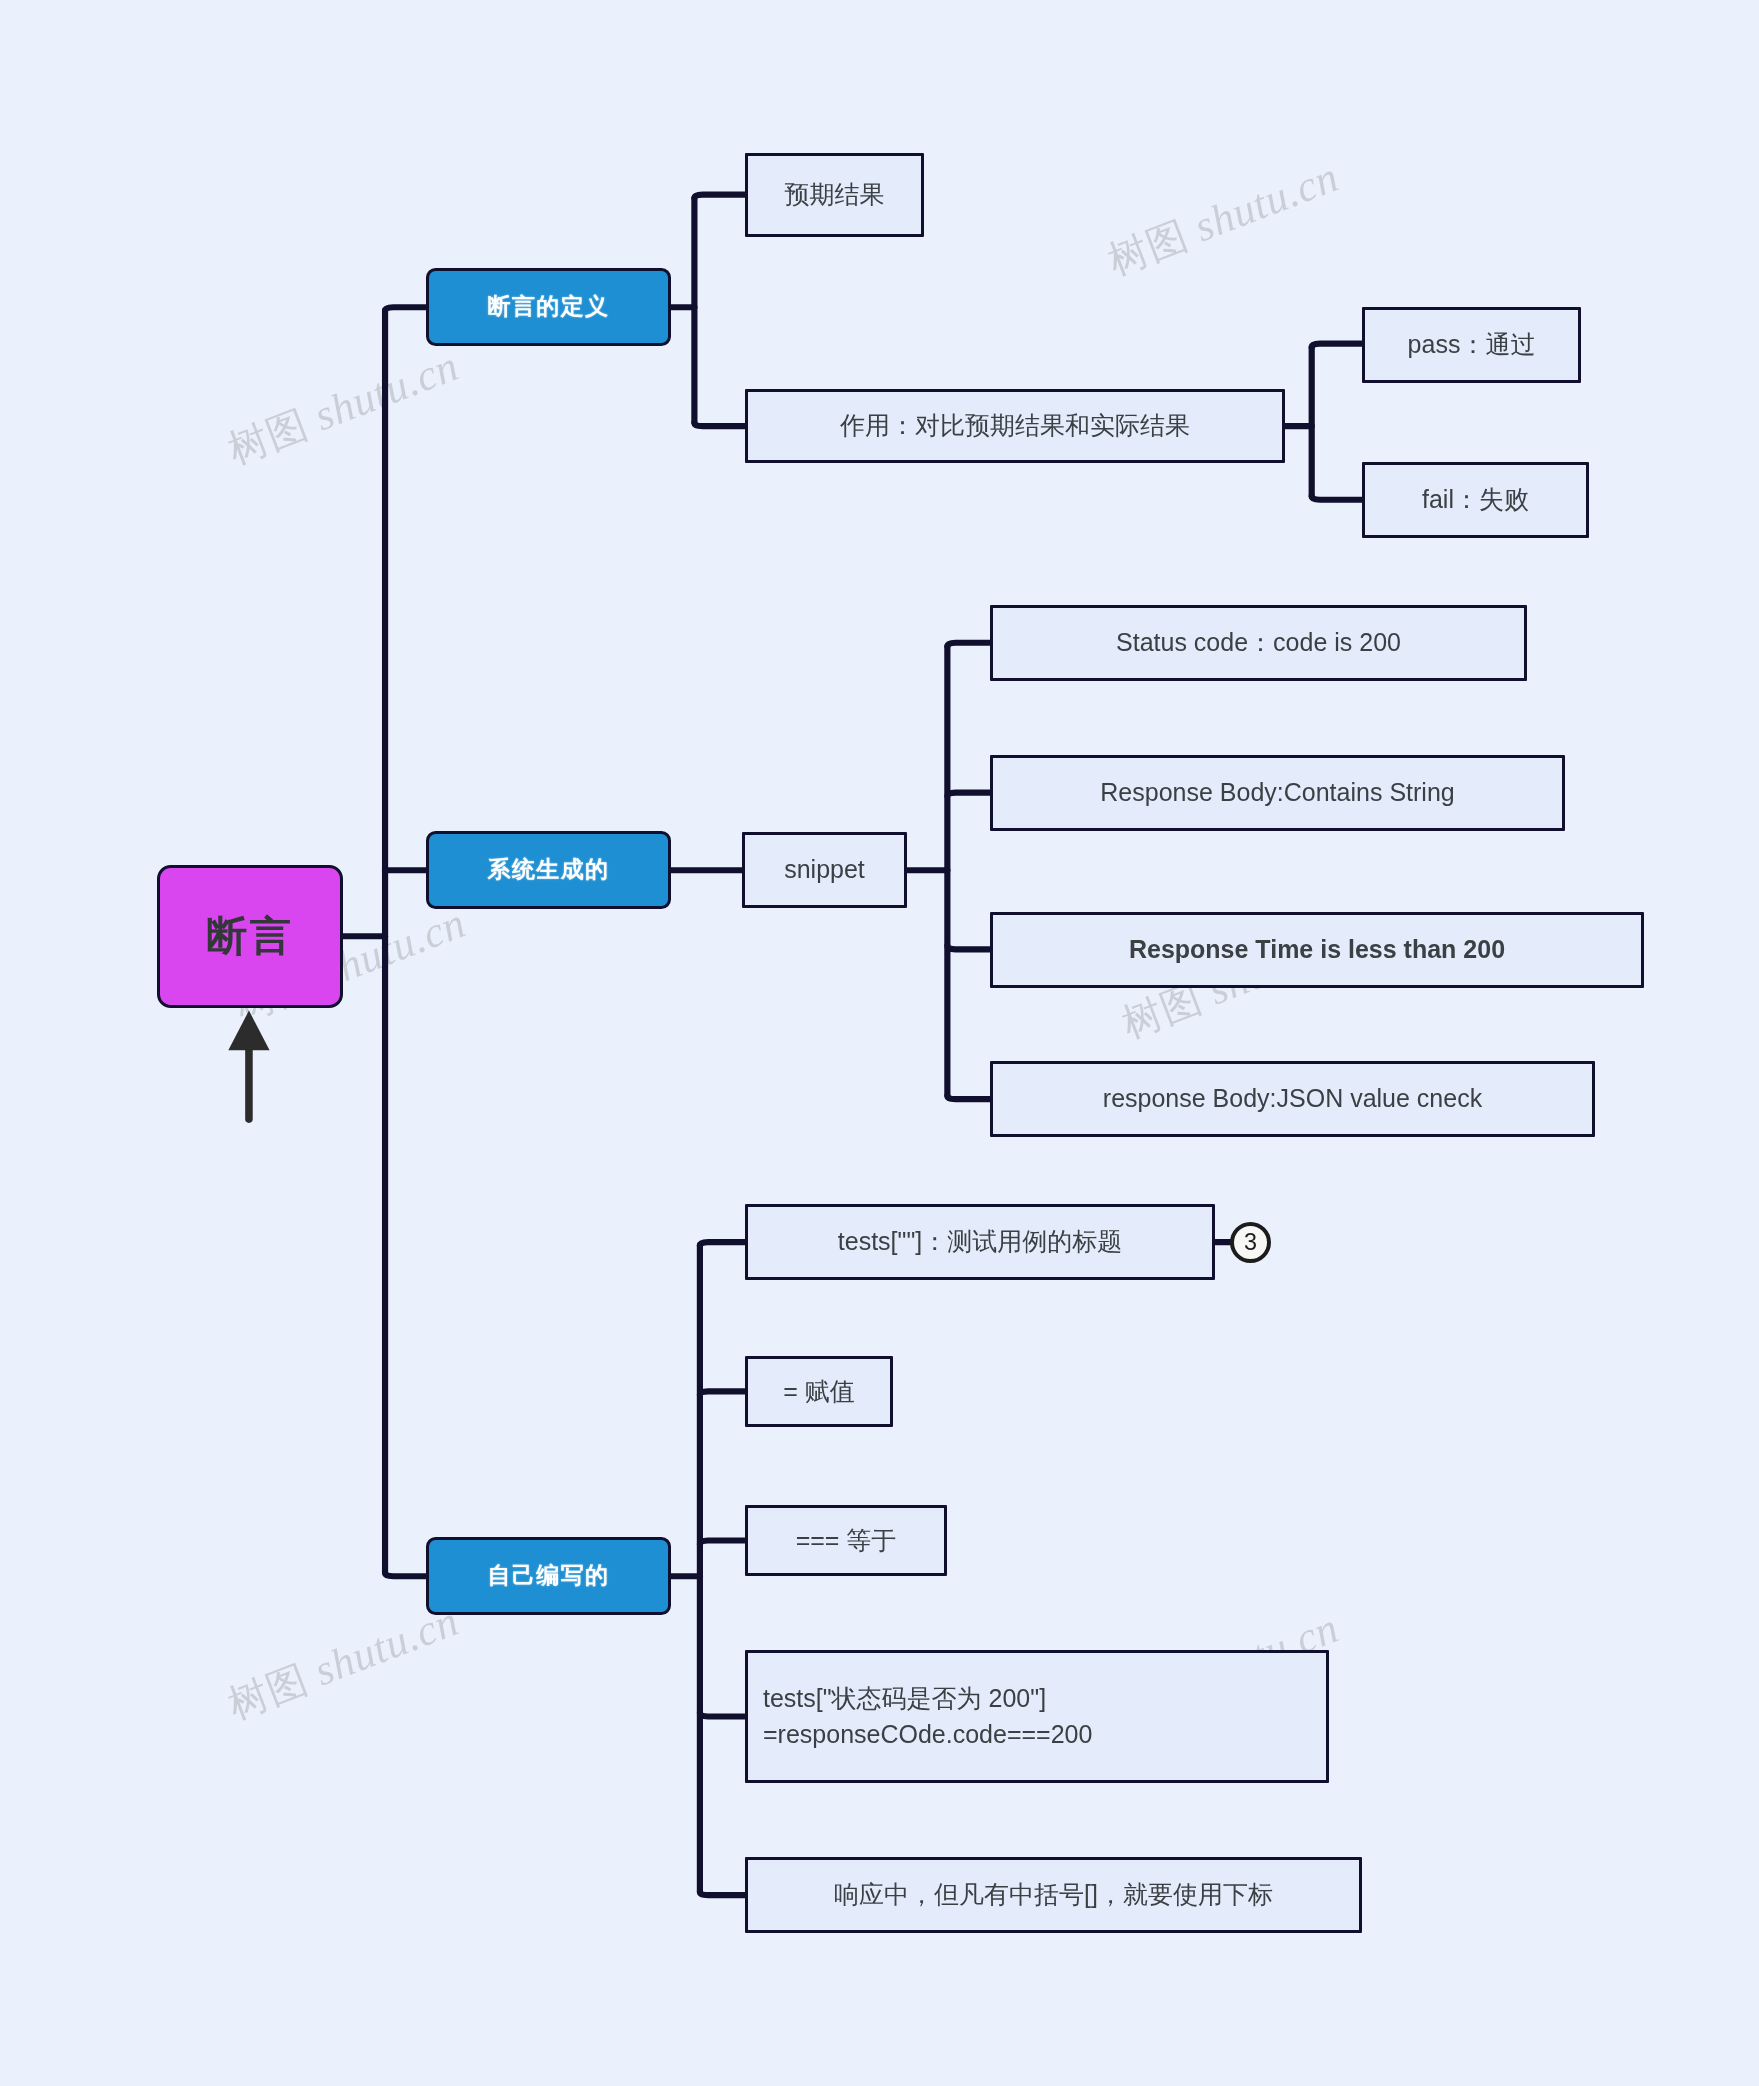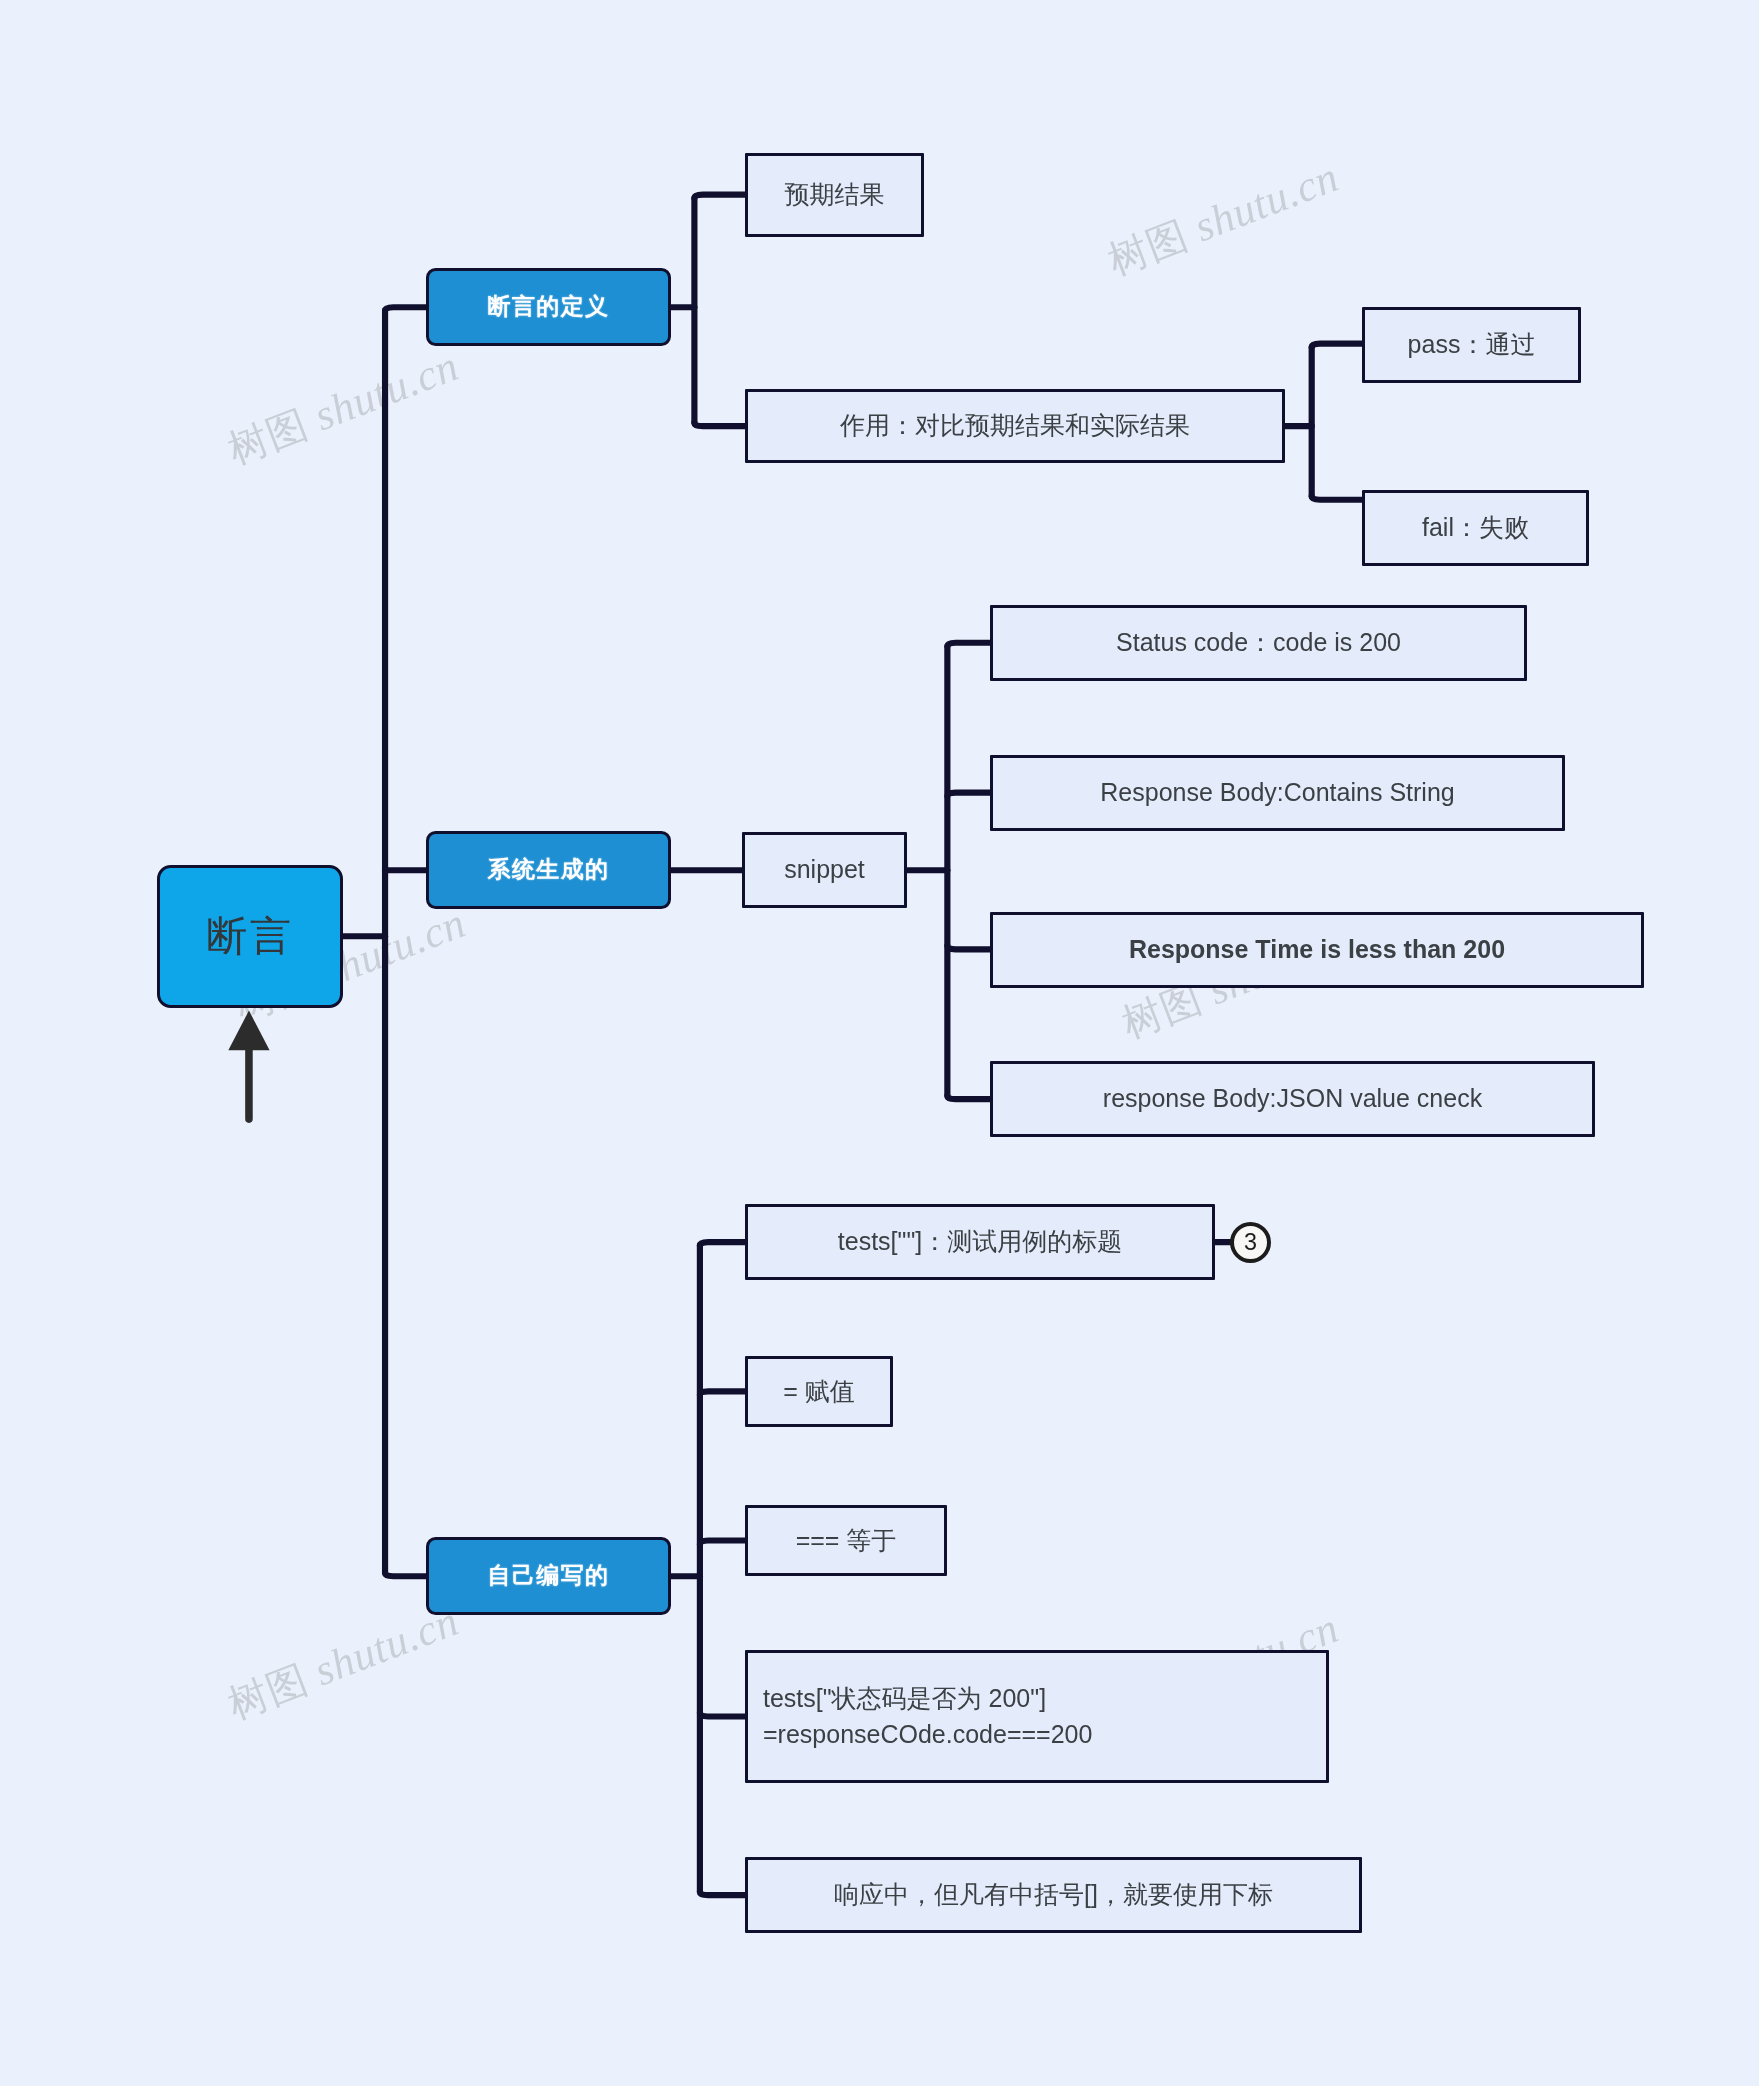--- a/index.html
+++ b/index.html
@@ -62,25 +62,26 @@
     display: flex;
     align-items: center;
     justify-content: center;
     z-index: 3;
     line-height: 1.18;
     text-align: center;
     padding: 0 12.4px;
     white-space: pre;
   }
   .node.root {
-    background: #0ea5e9;
+    background: #d946ef;
     color: #33373a;
     font-size: 41px;
     border-radius: 13.7px;
     letter-spacing: 2.7px;
+    font-weight: bold;
   }
   .node.l1 {
     background: #1e8fd2;
     color: #ffffff;
     font-size: 23px;
     font-weight: bold;
     border-radius: 9.6px;
     letter-spacing: 1.4px;
     text-shadow: 0 0 2.1px rgba(255,255,255,.55);
   }
@@ -182,21 +183,21 @@
   <div class="node l1" style="left:426px; top:831px; width:245px; height:78px;">系统生成的</div>
 
   <div class="node l1" style="left:426px; top:1537px; width:245px; height:78px;">自己编写的</div>
 
   <div class="node leaf" style="left:745px; top:153px; width:179px; height:84px;">预期结果</div>
 
   <div class="node leaf" style="left:745px; top:389px; width:540px; height:74px;">作用：对比预期结果和实际结果</div>
 
   <div class="node leaf" style="left:1362px; top:307px; width:219px; height:76px;">pass：通过</div>
 
-  <div class="node leaf" style="left:1362px; top:462px; width:227px; height:76px;margin-top:28px;">fail：失败</div>
+  <div class="node leaf" style="left:1362px; top:462px; width:227px; height:76px;">fail：失败</div>
 
   <div class="node leaf" style="left:742px; top:832px; width:165px; height:76px;">snippet</div>
 
   <div class="node leaf" style="left:990px; top:605px; width:537px; height:76px;">Status code：code is 200</div>
 
   <div class="node leaf" style="left:990px; top:755px; width:575px; height:76px;">Response Body:Contains String</div>
 
   <div class="node leaf" style="left:990px; top:912px; width:654px; height:76px;font-weight:bold;">Response Time is less than 200</div>
 
   <div class="node leaf" style="left:990px; top:1061px; width:605px; height:76px;">response Body:JSON value cneck</div>

